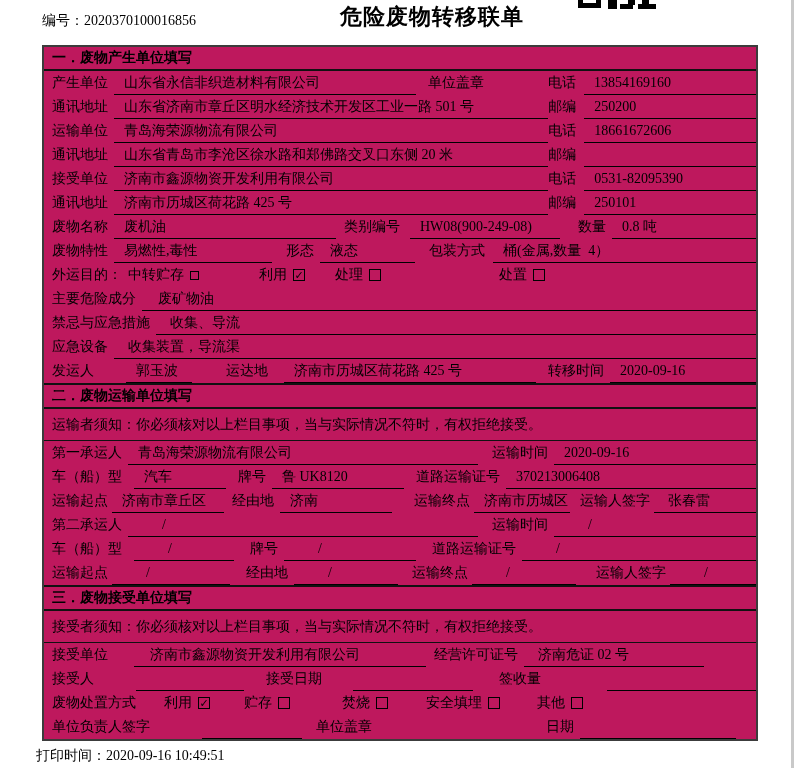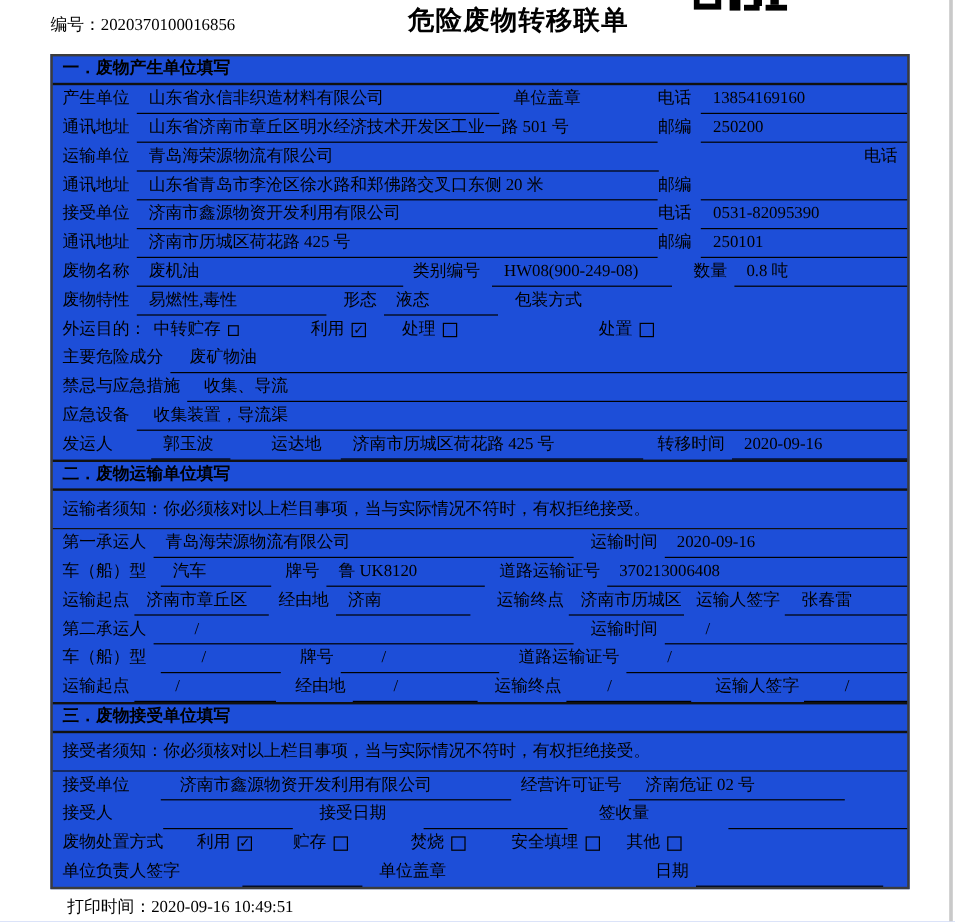--- a/index.html
+++ b/index.html
@@ -15,34 +15,34 @@
   .qr { position:absolute; left:578px; top:0; width:78px; height:9px; overflow:hidden; }
   .qr i { position:absolute; background:#000; }
   .qr .q1 { left:0; top:-13px; width:23px; height:21px; background:transparent; border:5px solid #000; }
   .qr .q2 { left:30px; top:0; width:9px; height:9px; }
   .qr .q3 { left:42px; top:4px; width:13px; height:5px; }
   .qr .q4 { left:50px; top:0; width:7px; height:5px; }
   .qr .q5 { left:60px; top:4px; width:18px; height:5px; }
   .qr .q6 { left:64px; top:0; width:7px; height:4px; }
 
   
-  .box { position:absolute; left:42px; top:45px; width:716px; border:2px solid #3c3c3c; background:#1d4ed8; }
+  .box { position:absolute; left:42px; top:45px; width:716px; border:2px solid #3c3c3c; background:#be185d; }
   .sec-title { height:24px; line-height:22px; padding-left:8px; font-weight:bold; border-bottom:2px solid #111; white-space:pre; }
   .sec-title.mid { border-top:2px solid #111; height:26px; }
   .notice { height:32px; line-height:32px; padding-left:8px; border-bottom:1.5px solid #111; white-space:pre; }
   .row { display:flex; height:24px; line-height:24px; padding-left:8px; }
   .lb { white-space:pre; }
   .uv { border-bottom:1px solid #000; padding-left:10px; white-space:pre; overflow:hidden; }
   .grow { flex:1; }
   .sl { padding-left:34px; }
   .cb { width:12px; height:12px; border:1px solid #000; align-self:center; margin-left:6px;
         display:flex; align-items:center; justify-content:center; font-size:11px; line-height:12px; }
   .cb.sm { width:9px; height:9px; font-size:8px; }
 
-  .printline { position:absolute; left:56px; top:747px; font-size:14px; white-space:pre; }
+  .printline { position:absolute; left:36px; top:747px; font-size:14px; white-space:pre; }
 </style>
 </head>
 <body>
 
 <div class="page">
   <div class="page-edge"></div>
 
   <div class="topbar">
     <div class="serial"><span>编号：</span><span>2020370100016856</span></div>
     <div class="doc-title">危险废物转移联单</div>
@@ -72,20 +72,21 @@
       <span class="lb" style="width:62px">通讯地址</span>
       <span class="uv" style="width:435px">山东省济南市章丘区明水经济技术开发区工业一路 501 号</span>
       <span class="lb" style="margin-left:auto;width:36px">邮编</span>
       <span class="uv" style="width:172px">250200</span>
     </div>
 
     <div class="row">
       <span class="lb" style="width:62px">运输单位</span>
       <span class="uv" style="width:435px">青岛海荣源物流有限公司</span>
       <span class="lb" style="margin-left:auto;width:36px">电话</span>
+      <span class="uv" style="width:172px">18661672606</span>
     </div>
 
     <div class="row">
       <span class="lb" style="width:62px">通讯地址</span>
       <span class="uv" style="width:435px">山东省青岛市李沧区徐水路和郑佛路交叉口东侧 20 米</span>
       <span class="lb" style="margin-left:auto;width:36px">邮编</span>
       <span class="uv" style="width:172px"></span>
     </div>
 
     <div class="row">
@@ -110,20 +111,21 @@
       <span class="lb" style="margin-left:18px;width:34px">数量</span>
       <span class="uv grow">0.8 吨</span>
     </div>
 
     <div class="row">
       <span class="lb" style="width:62px">废物特性</span>
       <span class="uv" style="width:158px">易燃性,毒性</span>
       <span class="lb" style="margin-left:14px;width:34px">形态</span>
       <span class="uv" style="width:95px">液态</span>
       <span class="lb" style="margin-left:14px;width:64px">包装方式</span>
+      <span class="uv grow">桶(金属,数量  4）</span>
     </div>
 
     <div class="row">
       <span class="lb">外运目的：</span>
       <span class="lb" style="margin-left:6px">中转贮存</span>
       <span class="cb sm"></span>
       <span class="lb" style="margin-left:60px">利用</span>
       <span class="cb">✓</span>
       <span class="lb" style="margin-left:30px">处理</span>
       <span class="cb"></span>
@@ -234,21 +236,21 @@
     <div class="row">
       <span class="lb" style="width:88px">废物处置方式</span>
       <span class="lb" style="margin-left:24px">利用</span>
       <span class="cb">✓</span>
       <span class="lb" style="margin-left:34px">贮存</span>
       <span class="cb"></span>
       <span class="lb" style="margin-left:52px">焚烧</span>
       <span class="cb"></span>
       <span class="lb" style="margin-left:38px">安全填埋</span>
       <span class="cb"></span>
-      <span class="lb" style="margin-left:22px">其他</span>
+      <span class="lb" style="margin-left:37px">其他</span>
       <span class="cb"></span>
     </div>
 
     <div class="row">
       <span class="lb" style="width:104px">单位负责人签字</span>
       <span class="uv" style="margin-left:46px;width:100px"></span>
       <span class="lb" style="margin-left:14px;width:62px">单位盖章</span>
       <span class="lb" style="margin-left:168px;width:34px">日期</span>
       <span class="uv grow" style="margin-right:20px"></span>
     </div>

